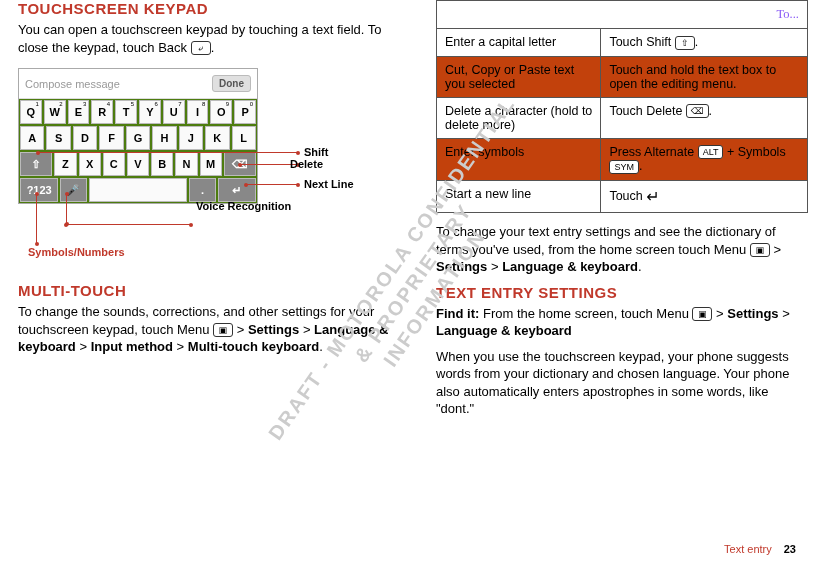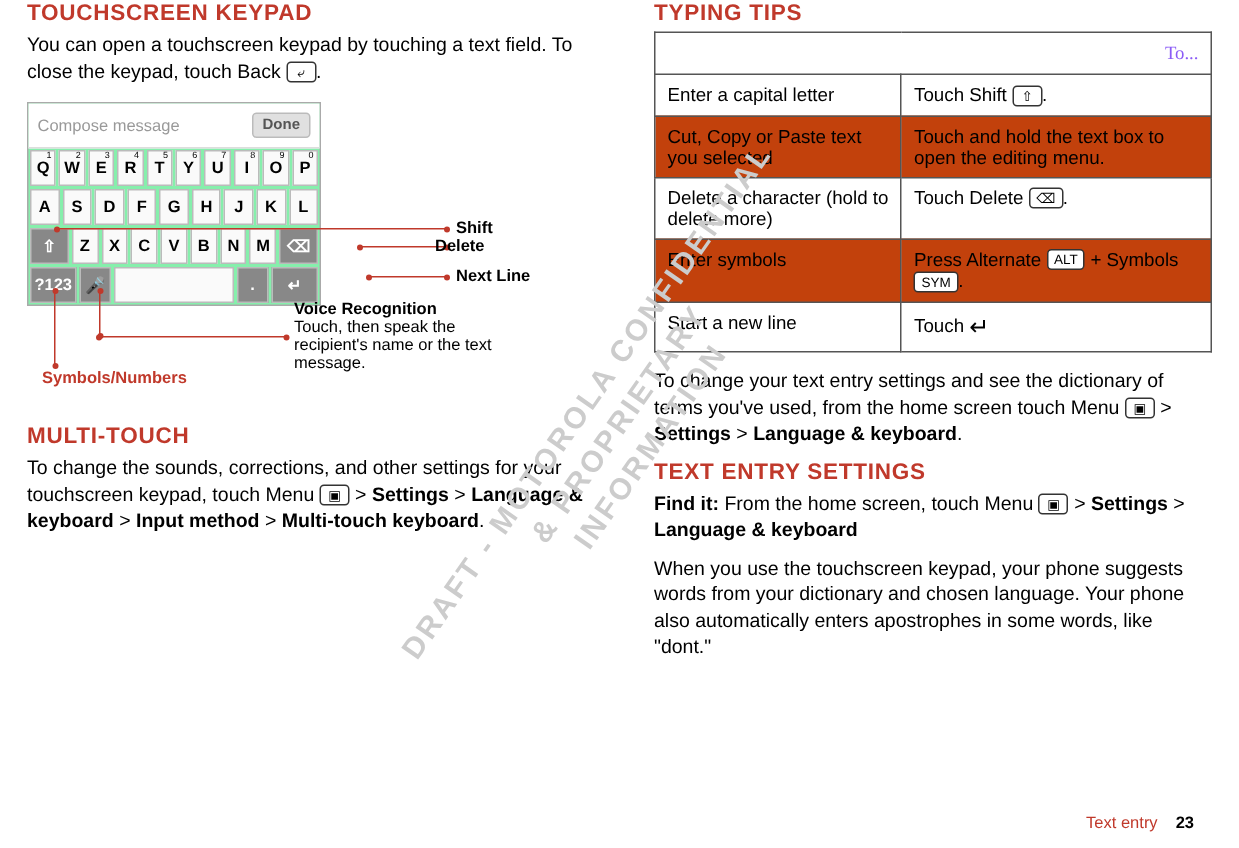--- a/index.html
+++ b/index.html
@@ -50,23 +50,23 @@
     padding: 0 4px;
     height: 14px;
     font-size: 9px;
     vertical-align: middle;
     background: #fff;
     min-width: 20px;
   }
   
   .keypad-wrap { position: relative; margin: 12px 0 8px 0; }
   .keypad {
-    width: 196px;
+    width: 240px;
     border: 1px solid #aaa;
-    background: #86efac;
+    background: #4d7c0f;
   }
   .compose-bar {
     display: flex;
     align-items: center;
     padding: 6px;
     background: #fff;
     border-bottom: 1px solid #ddd;
   }
   .compose-text { flex: 1; color: #999; font-size: 11px; }
   .done-btn {
@@ -220,37 +220,35 @@
       <div class="leader h" style="top:96px; left:222px; width:58px;"></div>
       <div class="callout" style="top:90px; left:272px;">Delete</div>
 
       <div class="leader h" style="top:116px; left:228px; width:52px;"></div>
       <div class="callout" style="top:110px; left:286px;">Next Line</div>
 
       <div class="leader v" style="top:126px; left:48px; height:30px;"></div>
       <div class="leader h" style="top:156px; left:48px; width:125px;"></div>
       <div class="callout" style="top:132px; left:178px;">
         <span>Voice Recognition</span>
-        <span class="sub">Touch, then speak the recipient's name or the text message.</span>
       </div>
 
       <div class="leader v" style="top:126px; left:18px; height:50px;"></div>
       <div class="callout" style="top:178px; left:10px; color:#c0392b;">Symbols/Numbers</div>
     </div>
 
     <div style="height:70px;"></div>
 
     <h2 class="red">MULTI-TOUCH</h2>
     <p>
       <span>To change the sounds, corrections, and other settings for your touchscreen keypad, touch Menu </span><span class="icon-box">▣</span><span> &gt; </span><span class="bold">Settings</span> <span>&gt;</span> <span class="bold">Language &amp; keyboard</span> <span>&gt;</span> <span class="bold">Input method</span> <span>&gt;</span> <span class="bold">Multi-touch keyboard</span>.
     </p>
   </div>
 
   <div class="col">
-    <h2 class="red">TYPING TIPS</h2>
     <table class="tips">
       <tbody>
           <tr>
             <th colspan="2">To...</th>
           </tr>
       </tbody>
         <tbody id="tips-body">
           <tr>
             <td>Enter a capital letter</td>
             <td><span>Touch Shift </span><span class="icon-box">⇧</span><span>.</span></td>

